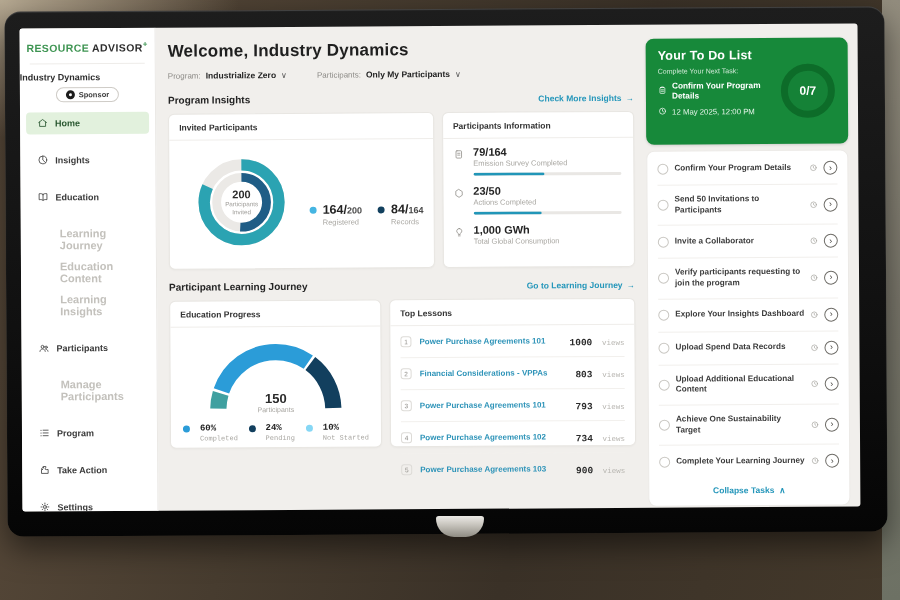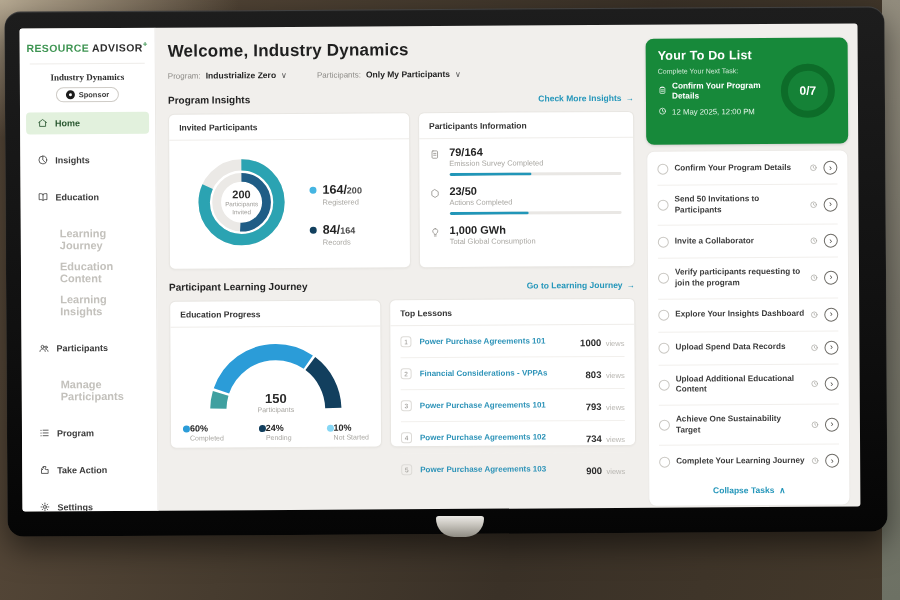--- a/index.html
+++ b/index.html
@@ -29,21 +29,21 @@
     background:#f1efec; border-radius:3px; overflow:hidden; display:flex; }
 
   
   .sidebar { width:136px; background:#ffffff; border-right:1px solid #ebe9e6;
     padding-top:12px; flex:none; }
   .logo { text-align:center; font-size:10.5px; font-weight:bold; letter-spacing:.4px; }
   .logo .lg-green { color:#3f9553; }
   .logo .lg-dark { color:#2e2e2e; }
   .logo .lg-plus { color:#3f9553; font-size:8px; vertical-align:super; }
   .side-div { border-top:1px solid #eeece9; margin:9px 10px 8px; }
-  .org { text-align:center; font-size:9px; font-weight:bold; color:#2e2e2e;font-family:Liberation Serif, serif; }
+  .org { text-align:left; font-size:9px; font-weight:bold; color:#2e2e2e; }
   .badge-wrap { display:flex; justify-content:center; margin-top:5px; }
   .badge { display:inline-flex; align-items:center; gap:4px; border:1px solid #cfccc7;
     border-radius:10px; padding:2px 9px; font-size:7.5px; font-weight:bold; color:#3a3a3a;
     background:#fff; cursor:pointer; }
   .badge-dot { width:9px; height:9px; border-radius:50%; background:#1d1d1d; position:relative; }
   .badge-dot::after { content:""; position:absolute; left:3px; top:3px; width:3px; height:3px;
     border-radius:50%; background:#fff; }
   .nav { margin-top:10px; }
   .nav-item { display:flex; align-items:center; gap:7px; padding:5px 6px 5px 16px;
     font-size:9px; font-weight:bold; color:#3a3a3a; cursor:pointer; margin:15px 0; }
@@ -76,21 +76,21 @@
 
   
   .card-invited { flex:1.12; height:156px; }
   .donut-body { display:flex; align-items:center; gap:14px; padding:8px 10px; }
   .donut-wrap { position:relative; width:108px; height:108px; flex:none; margin-left:8px; }
   .donut-wrap svg { width:108px; height:108px; }
   .donut-center { position:absolute; inset:0; display:flex; flex-direction:column;
     align-items:center; justify-content:center; text-align:center; }
   .dc-val { font-size:11px; font-weight:bold; color:#2b2b2b; }
   .dc-lab { font-size:6.3px; color:#9d9b97; line-height:1.3; }
-  .donut-legend { display:flex; flex-direction:column; gap:16px;margin-top:25px; }
+  .donut-legend { display:flex; flex-direction:row; gap:16px;margin-top:25px; }
   .leg-item { display:flex; align-items:flex-start; gap:6px; }
   .dot { width:7px; height:7px; border-radius:50%; flex:none; margin-top:4px; }
   .leg-val { font-size:12.5px; font-weight:bold; color:#222; }
   .leg-val .tot { font-size:9px; color:#4a4a4a; }
   .leg-lab { font-size:7.5px; color:#a9a7a2; margin-top:1px; }
 
   
   .card-info { flex:1; height:156px; }
   .info-rows { padding:7px 12px 0 10px; }
   .info-row { display:flex; gap:8px; margin-bottom:9px; }
@@ -104,35 +104,35 @@
   .bar-fill { height:100%; background:#2196b8; border-radius:2px; }
 
   
   .card-edu { width:212px; flex:none; height:148px; }
   .gauge-wrap { position:relative; width:150px; height:76px; margin:10px auto 2px; }
   .gauge-wrap svg { width:150px; height:80px; display:block; }
   .gauge-center { position:absolute; left:0; right:0; bottom:0; text-align:center; }
   .gc-val { font-size:13px; font-weight:bold; color:#2b2b2b; }
   .gc-lab { font-size:7px; color:#a9a7a2; }
   .gauge-legend { display:flex; justify-content:space-between; padding:8px 12px 0; }
-  .gl-item { display:flex; gap:0; align-items:flex-start; }
+  .gl-item { display:flex; gap:10px; align-items:flex-start;font-family:Liberation Mono, monospace; }
   .gl-pct { font-size:9px; font-weight:bold; color:#242424; }
   .gl-lab { font-size:7px; color:#a9a7a2; margin-top:1px; }
 
   
   .card-lessons { flex:1; height:148px; }
   .lesson-rows { padding:0 10px; }
   .lesson-row { display:flex; align-items:center; gap:8px; padding:6.5px 0;
     border-bottom:1px solid #f2f0ed; }
   .lesson-row:last-child { border-bottom:none; }
   .rank { width:11px; height:11px; border:1px solid #dddbd7; border-radius:3px; flex:none;
     font-size:6.5px; color:#8f8d88; display:flex; align-items:center; justify-content:center; }
   .lesson-title { flex:1; font-size:8px; font-weight:bold; color:#2d93b8; cursor:pointer;
     text-decoration:none; }
-  .views { white-space:nowrap; }
+  .views { white-space:nowrap;font-family:Liberation Mono, monospace; }
   .views b { font-size:9.5px; color:#2b2b2b; }
   .views i { font-style:normal; font-size:7.5px; color:#b9b7b2; }
 
   
   .right { width:216px; flex:none; padding:14px 10px 0 4px; }
   .todo-card { background:#17893a; border-radius:8px; padding:10px 12px; position:relative;
     height:106px; color:#fff; box-shadow:0 1px 3px rgba(0,0,0,.15); }
   .todo-title { font-size:12.5px; font-weight:bold; letter-spacing:.2px; }
   .todo-sub { font-size:7px; color:#cfe9d6; margin-top:5px; }
   .todo-next { display:flex; align-items:center; gap:5px; margin-top:6px;

